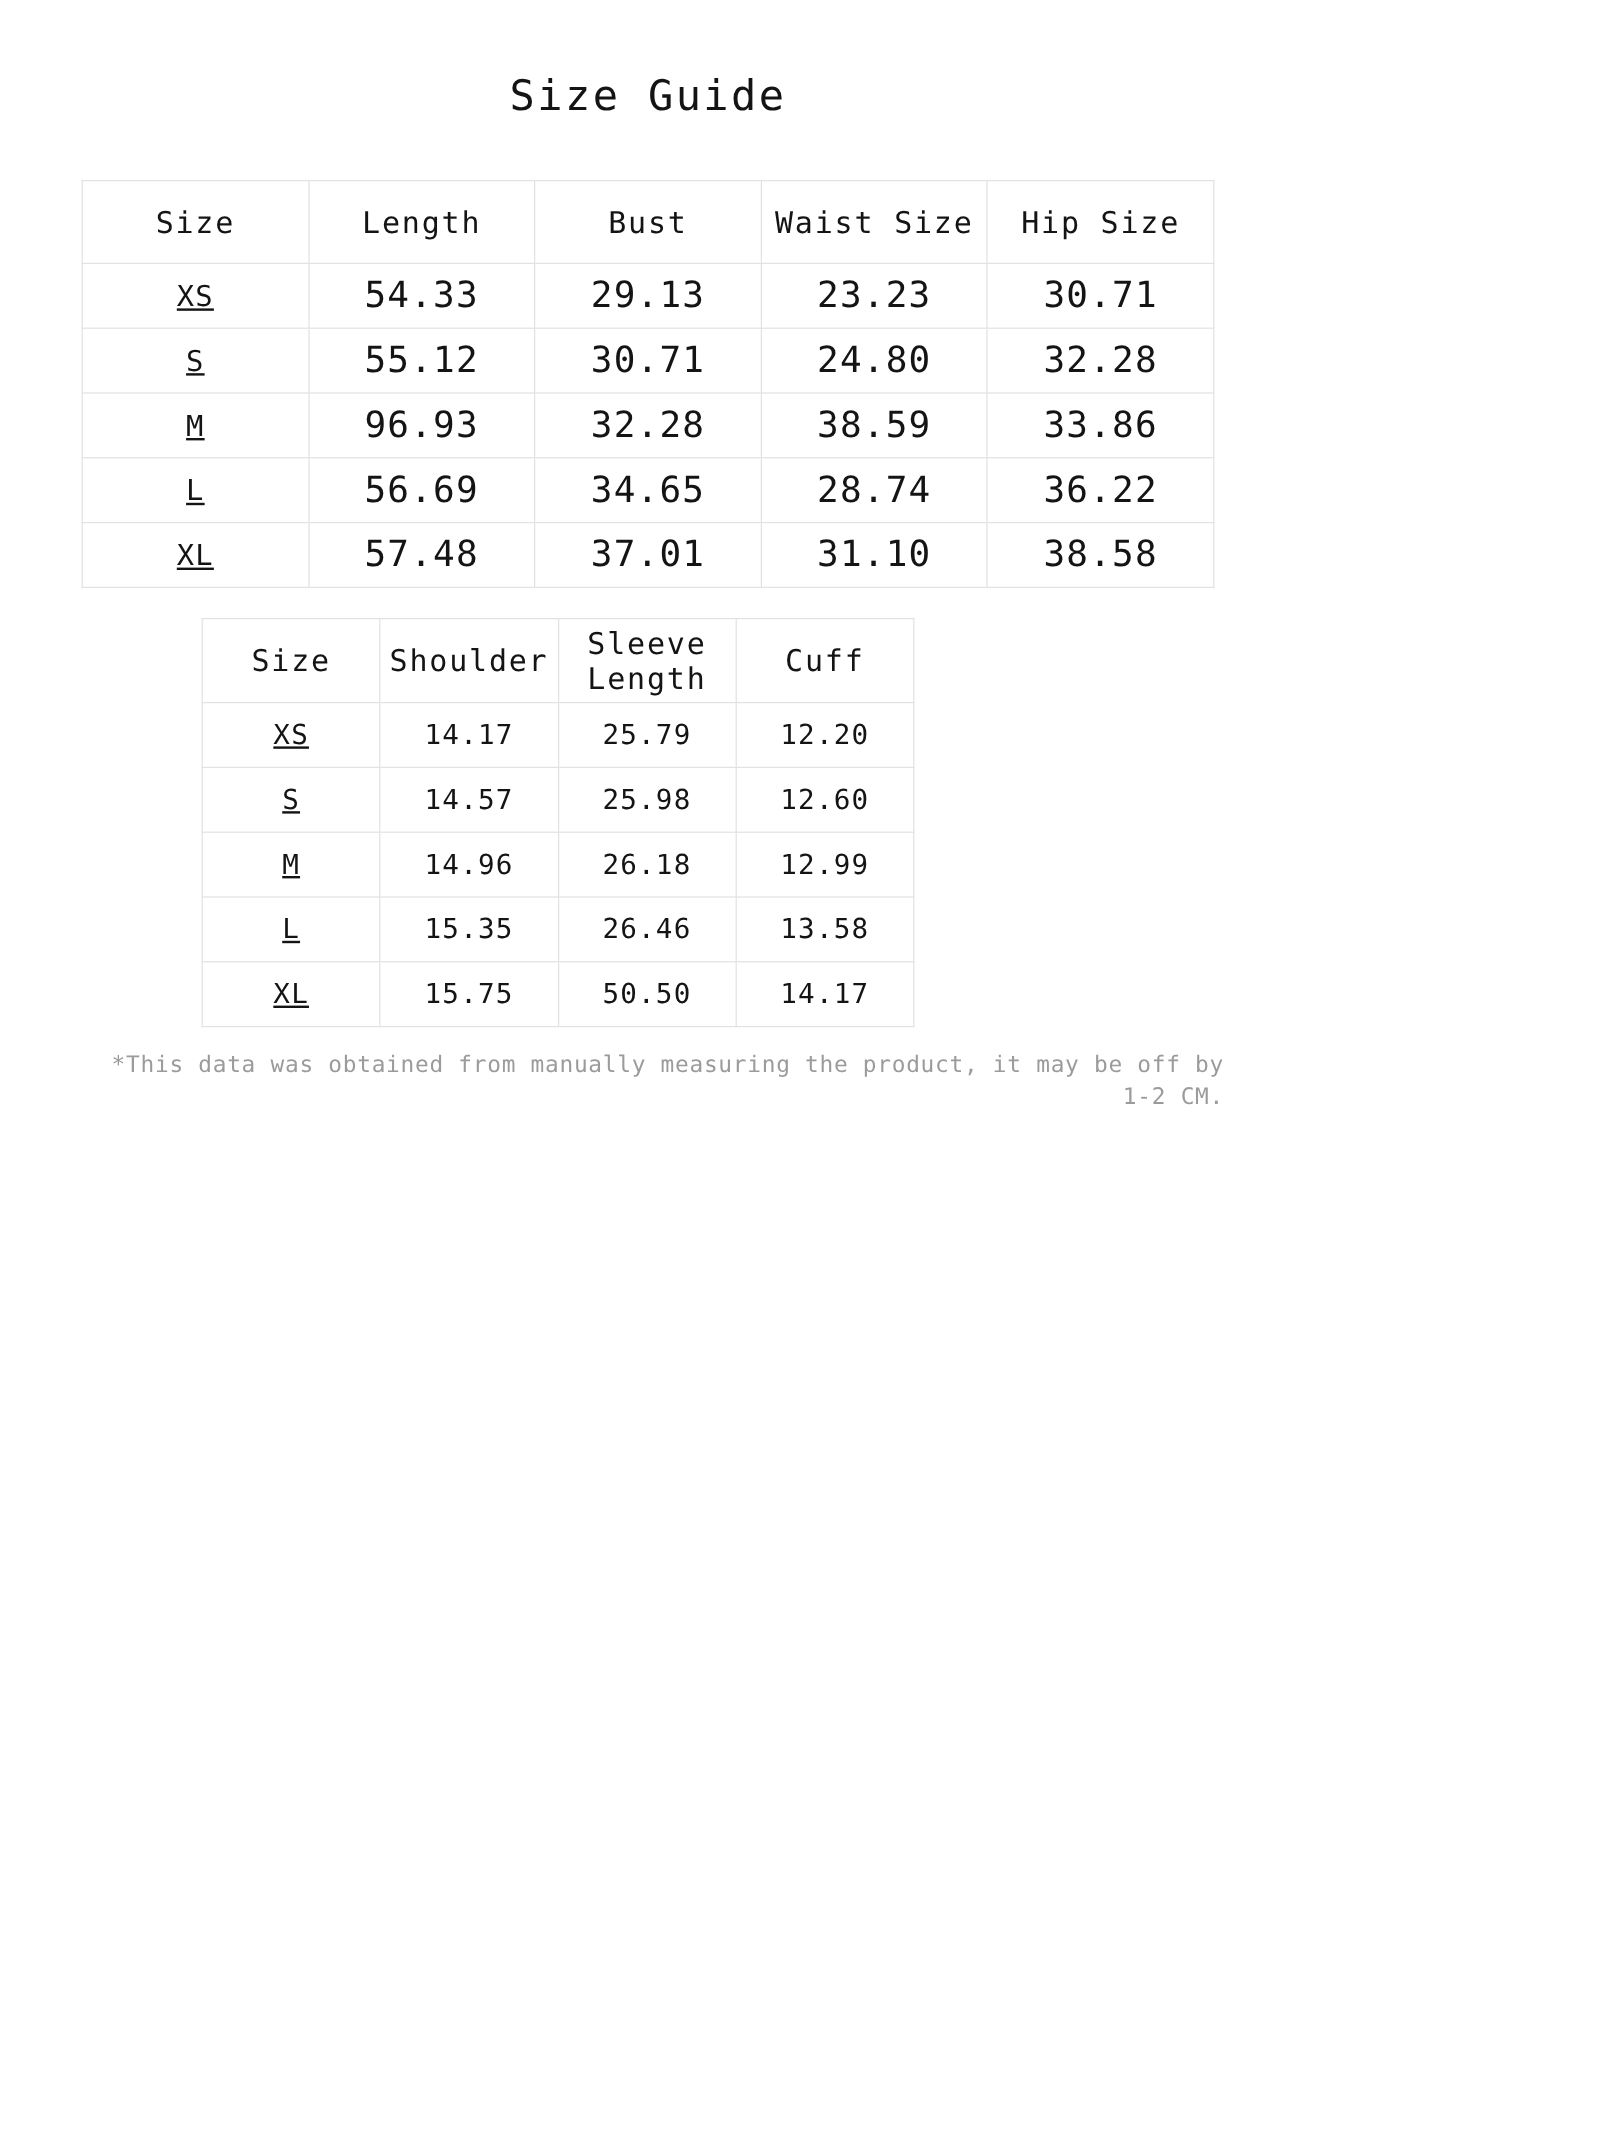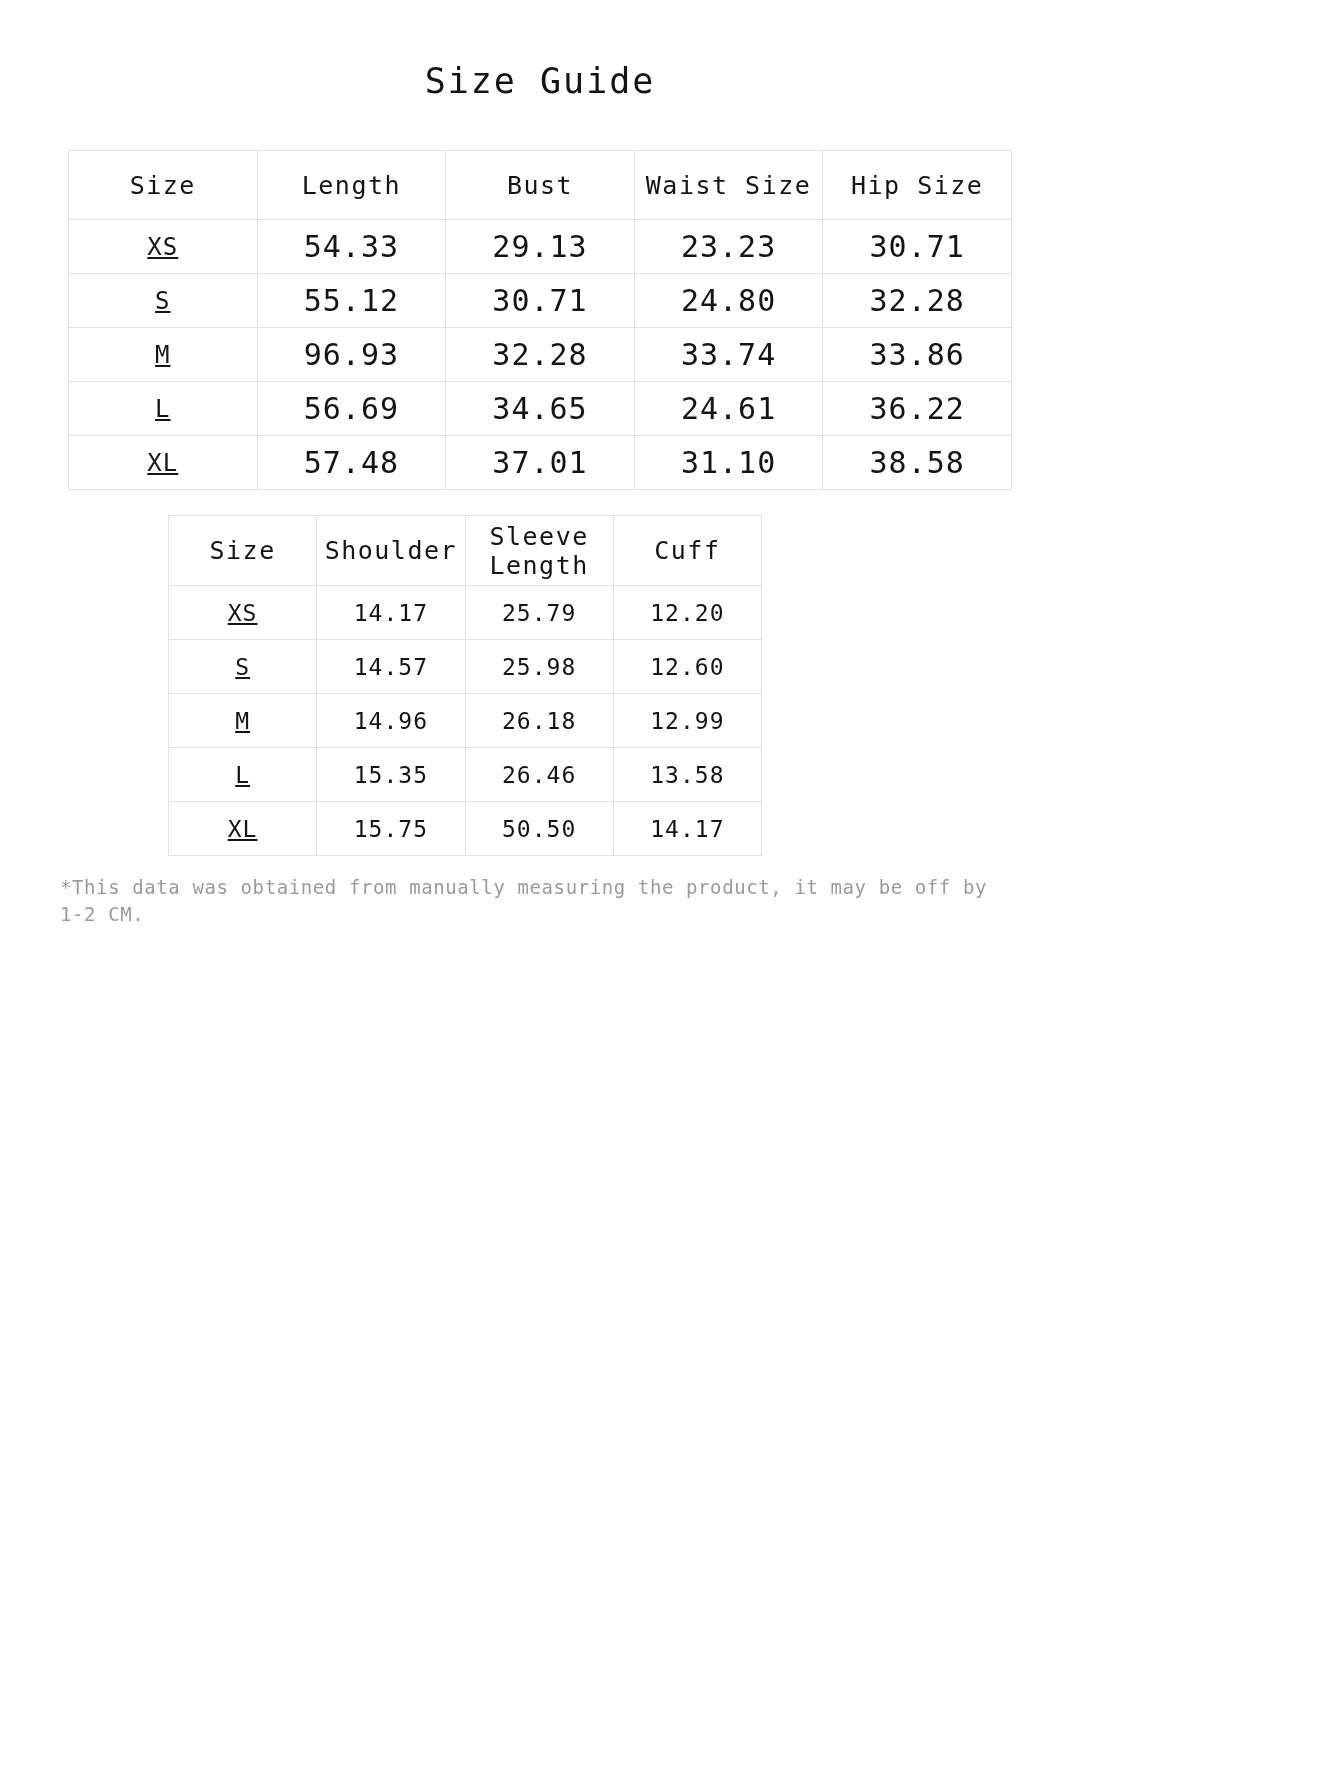--- a/index.html
+++ b/index.html
@@ -79,21 +79,21 @@
   }
   .table-wrap-secondary table.size-table td {
     height: 53px;
     font-size: 23px;
   }
 
   .footnote {
     font-family: "DejaVu Sans Mono", "Liberation Mono", monospace;
     font-size: 19px;
     color: #9b9b9b;
-    text-align: left;
+    text-align: right;
     letter-spacing: 0.6px;
     margin: 18px 0 0 0;
     padding: 0 60px;
     line-height: 1.4;
   }
 </style>
 </head>
 <body>
 
 <div class="page">
@@ -123,28 +123,28 @@
           <td class="size-cell">S</td>
           <td>55.12</td>
           <td>30.71</td>
           <td>24.80</td>
           <td>32.28</td>
         </tr>
         <tr>
           <td class="size-cell">M</td>
           <td>96.93</td>
           <td>32.28</td>
-          <td>33.74</td>
+          <td>38.59</td>
           <td>33.86</td>
         </tr>
         <tr>
           <td class="size-cell">L</td>
           <td>56.69</td>
           <td>34.65</td>
-          <td>24.61</td>
+          <td>28.74</td>
           <td>36.22</td>
         </tr>
         <tr>
           <td class="size-cell">XL</td>
           <td>57.48</td>
           <td>37.01</td>
           <td>31.10</td>
           <td>38.58</td>
         </tr>
       </tbody>

